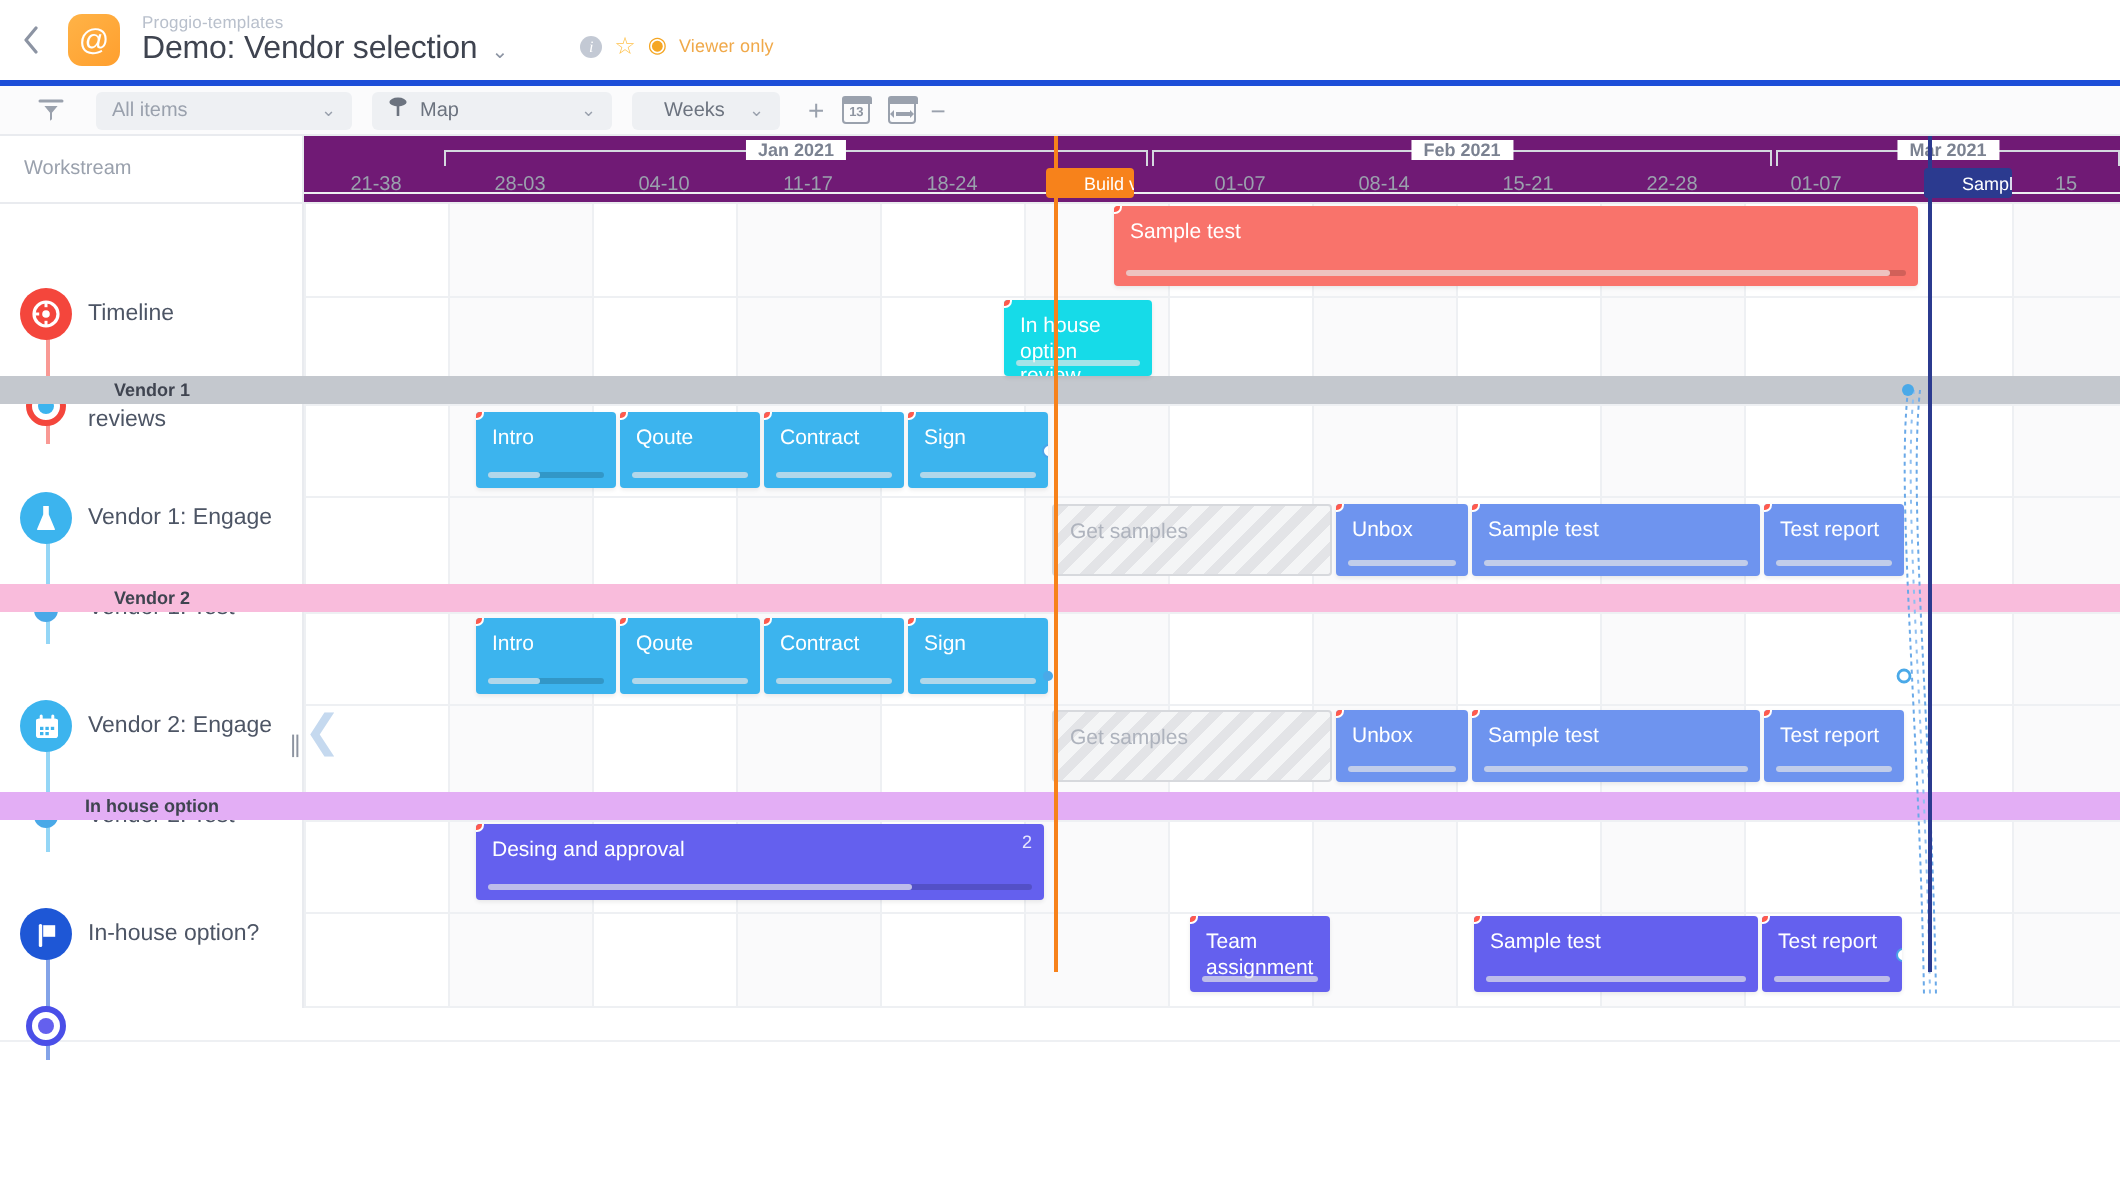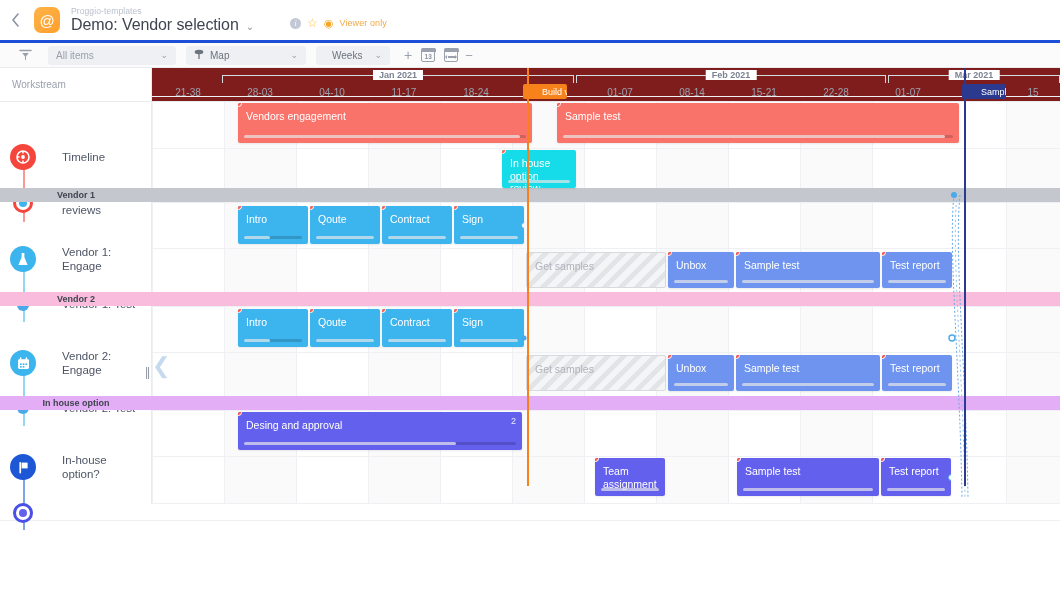--- a/index.html
+++ b/index.html
@@ -115,21 +115,21 @@
   }
   .ws-head {
     height: 34px; display: flex; align-items: center; padding-left: 12px;
     font-size: 10px; color: #9aa1ad; border-bottom: 1px solid #e9ebef;
     background:#fff;
   }
 
   
   .tl-head {
     position: absolute; left: 152px; top: 0; right: 0; height: 34px;
-    background: #7f1d1d; border-bottom: 1px solid #e9ebef;
+    background: #701a75; border-bottom: 1px solid #e9ebef;
   }
   .month-row { position: relative; height: 14px; }
   .month-seg {
     position: absolute; top: 7px; height: 8px;
     border-left: 1px solid #d5d9e0; border-right: 1px solid #d5d9e0;
     border-top: 1px solid #d5d9e0;
   }
   .month-seg .mlabel {
     position: absolute; top: -6px; left: 50%; transform: translateX(-50%);
     background: #fff; padding: 0 6px; font-size: 9px; color: #7b8291;
@@ -161,21 +161,21 @@
     display: flex; align-items: center;
   }
 
   
   .side-row {
     position: absolute; left: 0; width: 152px;
     display: flex; align-items: center;
   }
   .side-label {
     font-size: 11.5px; color: #4d5565; line-height: 1.25;
-    margin-left: 62px; padding-right: 6px;
+    margin-left: 44px; padding-right: 6px;
   }
   .node-big {
     position: absolute; left: 10px; width: 26px; height: 26px; border-radius: 50%;
     display: flex; align-items: center; justify-content: center;
     color: #fff; font-size: 13px;
   }
   .node-sm {
     position: absolute; left: 17px; width: 12px; height: 12px; border-radius: 50%;
   }
   .node-ring {
@@ -362,27 +362,20 @@
       <div class="row-line" style="top: 180px; left: 0px; right: 0px;"></div>
       <div class="row-line" style="top: 238px; left: 0px; right: 0px;"></div>
       <div class="row-line" style="top: 284px; left: 0px; right: 0px;"></div>
       <div class="row-line" style="top: 342px; left: 0px; right: 0px;"></div>
       <div class="row-line" style="top: 388px; left: 0px; right: 0px;"></div>
       <div class="row-line" style="top: 435px; left: 0px; right: 0px;"></div>
       <div class="row-line" style="top: 452px; left: 0px; right: 0px;"></div>
       <div class="band" style="top: 120px; background: rgb(196, 200, 206);"></div>
       <div class="band" style="top: 224px; background: rgb(249, 188, 220);"></div>
       <div class="band" style="top: 328px; background: rgb(227, 174, 245);"></div>
-      <div class="bar" style="left: 238px; top: 35px; width: 294px; height: 40px; background: rgb(249, 115, 107);">
-        <span class="blabel">Vendors engagement</span>
-        <div class="prog-track">
-          <div class="prog-fill" style="width: 98%;"></div>
-        </div>
-        <span class="dep-dot"></span>
-      </div>
       <div class="bar" style="left: 557px; top: 35px; width: 402px; height: 40px; background: rgb(249, 115, 107);">
         <span class="blabel">Sample test</span>
         <div class="prog-track">
           <div class="prog-fill" style="width: 98%;"></div>
         </div>
         <span class="dep-dot"></span>
       </div>
       <div class="bar" style="left: 502px; top: 82px; width: 74px; height: 38px; background: rgb(22, 219, 232);">
         <span class="blabel">In house option review</span>
         <div class="prog-track">

